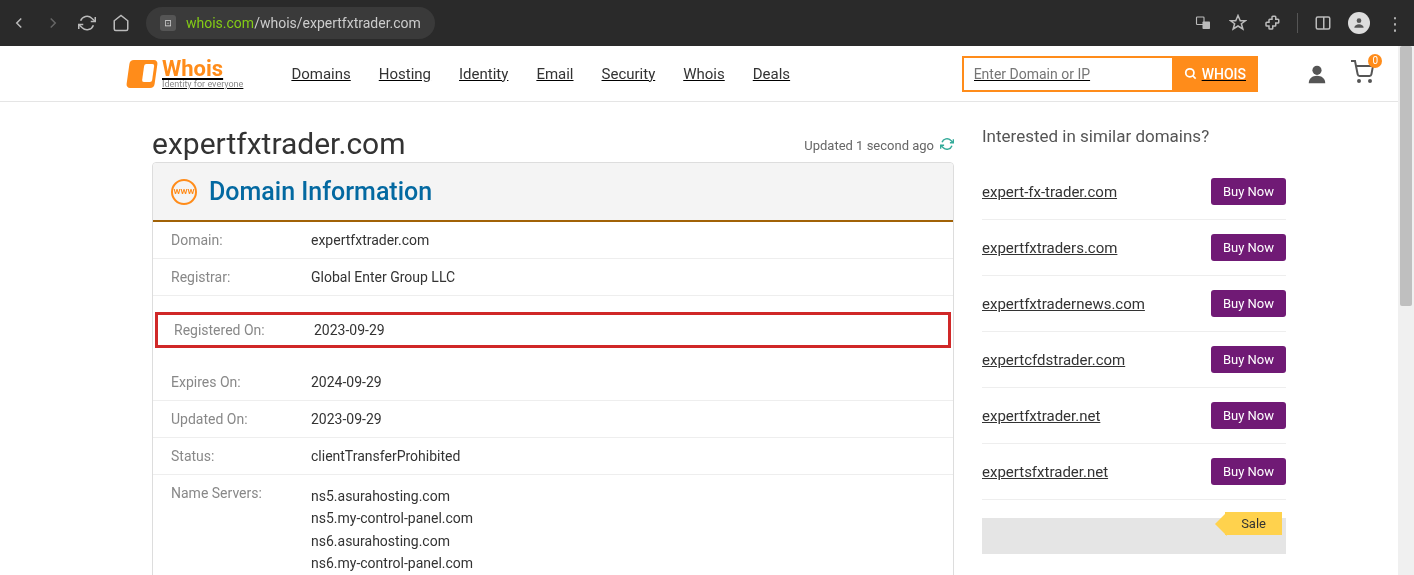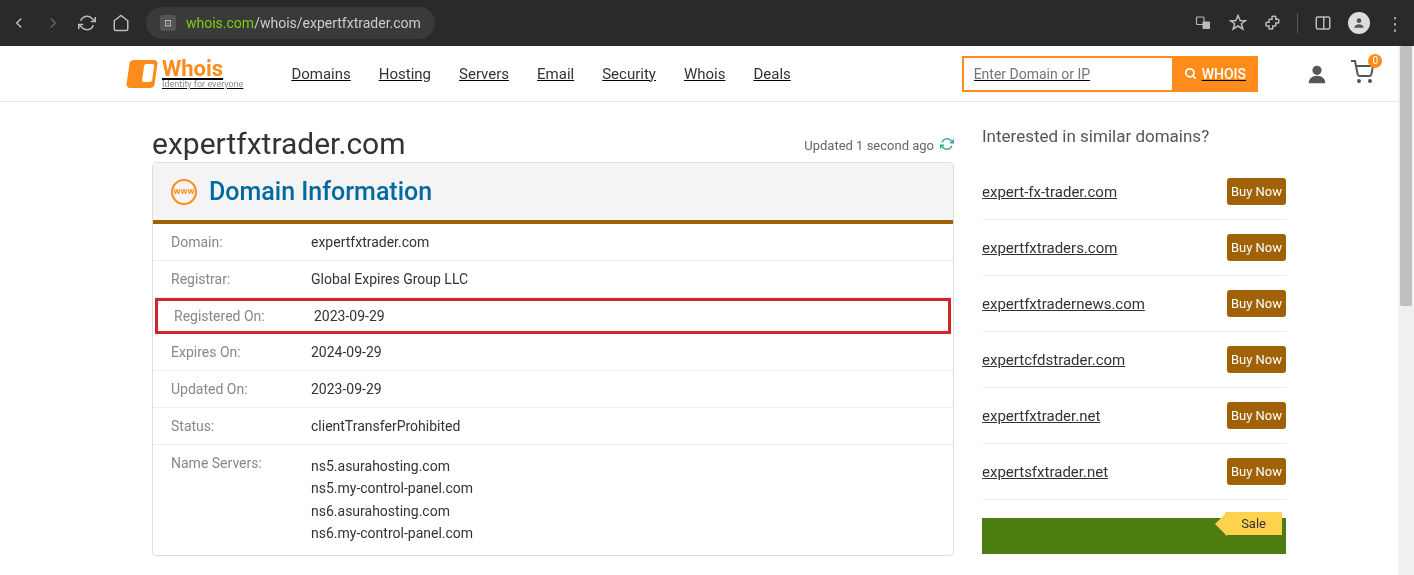--- a/index.html
+++ b/index.html
@@ -41,36 +41,36 @@
     .cart-wrap { position: relative; }
     .cart-badge { position: absolute; top: -6px; right: -8px; background: #ff8c1a; color: #fff; font-size: 10px; border-radius: 8px; padding: 0 4px; line-height: 14px; }
     
     .main { display: flex; padding: 24px 128px 0 152px; gap: 28px; }
     .left-col { flex: 1; }
     .domain-title { font-size: 30px; color: #333; font-weight: 400; margin-bottom: 4px; }
     .updated-row { display: flex; justify-content: flex-end; align-items: center; gap: 6px; color: #666; font-size: 13px; margin-top: -28px; margin-bottom: 8px; }
     .refresh-ic { color: #3a9; }
     
     .info-panel { border: 1px solid #ddd; border-radius: 4px; }
-    .panel-header { background: #f4f4f4; border-bottom: 4px solid #a16207; padding: 14px 18px; display: flex; align-items: center; gap: 12px; border-radius: 4px 4px 0 0; }
+    .panel-header { background: #f4f4f4; border-bottom: 2px solid #a16207; padding: 14px 18px; display: flex; align-items: center; gap: 12px; border-radius: 4px 4px 0 0; }
     .www-badge { width: 26px; height: 26px; border: 2px solid #ff8c1a; border-radius: 50%; display: flex; align-items: center; justify-content: center; color: #ff8c1a; font-size: 8px; font-weight: bold; }
     .panel-title { font-size: 25px; color: #0369a1; font-weight: 500; }
     .info-row { display: flex; padding: 10px 18px; border-bottom: 1px solid #eee; font-size: 14px; }
     .info-row:last-child { border-bottom: none; }
     .info-label { width: 140px; color: #888; }
     .info-value { color: #333; }
     .info-value div { line-height: 1.6; }
-    .highlight-row { border: 3px solid #d02828; margin: 0 2px; padding: 7px 16px; }
+    .highlight-row { border: 3px solid #d02828; margin: 16px 2px; padding: 7px 16px; }
     
     .right-col { width: 304px; }
     .interest-title { font-size: 17px; color: #555; margin-bottom: 18px; }
     .similar-row { display: flex; justify-content: space-between; align-items: center; padding: 14px 0; border-bottom: 1px solid #eee; }
     .similar-domain { color: #333; font-size: 15px; text-decoration: underline; }
-    .buy-btn { background: #a16207; color: #fff; border: none; padding: 6px 4px; font-size: 13px; border-radius: 3px; cursor: pointer; }
-    .promo { margin-top: 18px; height: 36px; background: #4d7c0f; position: relative; }
+    .buy-btn { background: #701a75; color: #fff; border: none; padding: 6px 12px; font-size: 13px; border-radius: 3px; cursor: pointer; }
+    .promo { margin-top: 18px; height: 36px; background: #e5e5e5; position: relative; }
     .sale-tag { position: absolute; right: 4px; top: -6px; background: #ffd24d; color: #333; font-size: 13px; padding: 4px 16px; }
     .sale-tag::before { content:''; position:absolute; left:-10px; top:0; border:12px solid transparent; border-right-color:#ffd24d; border-left:none; height:0;}
   </style>
 </head>
 <body>
 
 <div class="browser-bar">
   <div class="nav-icons">
     <div class="nav-icon">
         <svg viewBox="0 0 24 24" width="18" height="18" fill="none" stroke="currentColor" stroke-width="2">
@@ -136,21 +136,21 @@
   <div class="header">
     <div class="logo">
       <div class="logo-mark"></div>
       <div class="logo-text">
         <span class="logo-main">Whois</span>
         <span class="logo-sub">Identity for everyone</span>
       </div>
     </div>
     <a class="nav-item">Domains</a>
     <a class="nav-item">Hosting</a>
-    <a class="nav-item">Servers</a>
+    <a class="nav-item">Identity</a>
     <a class="nav-item">Email</a>
     <a class="nav-item">Security</a>
     <a class="nav-item">Whois</a>
     <a class="nav-item">Deals</a>
     <div class="search-group">
       <input class="search-input" placeholder="Enter Domain or IP" style="">
       <button class="search-btn">
         <svg viewBox="0 0 24 24" width="14" height="14" fill="none" stroke="currentColor" stroke-width="3">
             <circle cx="10" cy="10" r="7"></circle>
             <line x1="20" y1="20" x2="15" y2="15"></line>
@@ -190,21 +190,21 @@
           <div class="www-badge">WWW</div>
           <span class="panel-title">Domain Information</span>
         </div>
         <div id="info-rows">
             <div class="info-row">
               <div class="info-label">Domain:</div>
               <div class="info-value">expertfxtrader.com</div>
             </div>
             <div class="info-row">
               <div class="info-label">Registrar:</div>
-              <div class="info-value">Global Expires Group LLC</div>
+              <div class="info-value">Global Enter Group LLC</div>
             </div>
             <div class="info-row highlight-row">
               <div class="info-label">Registered On:</div>
               <div class="info-value">2023-09-29</div>
             </div>
             <div class="info-row">
               <div class="info-label">Expires On:</div>
               <div class="info-value">2024-09-29</div>
             </div>
             <div class="info-row">

